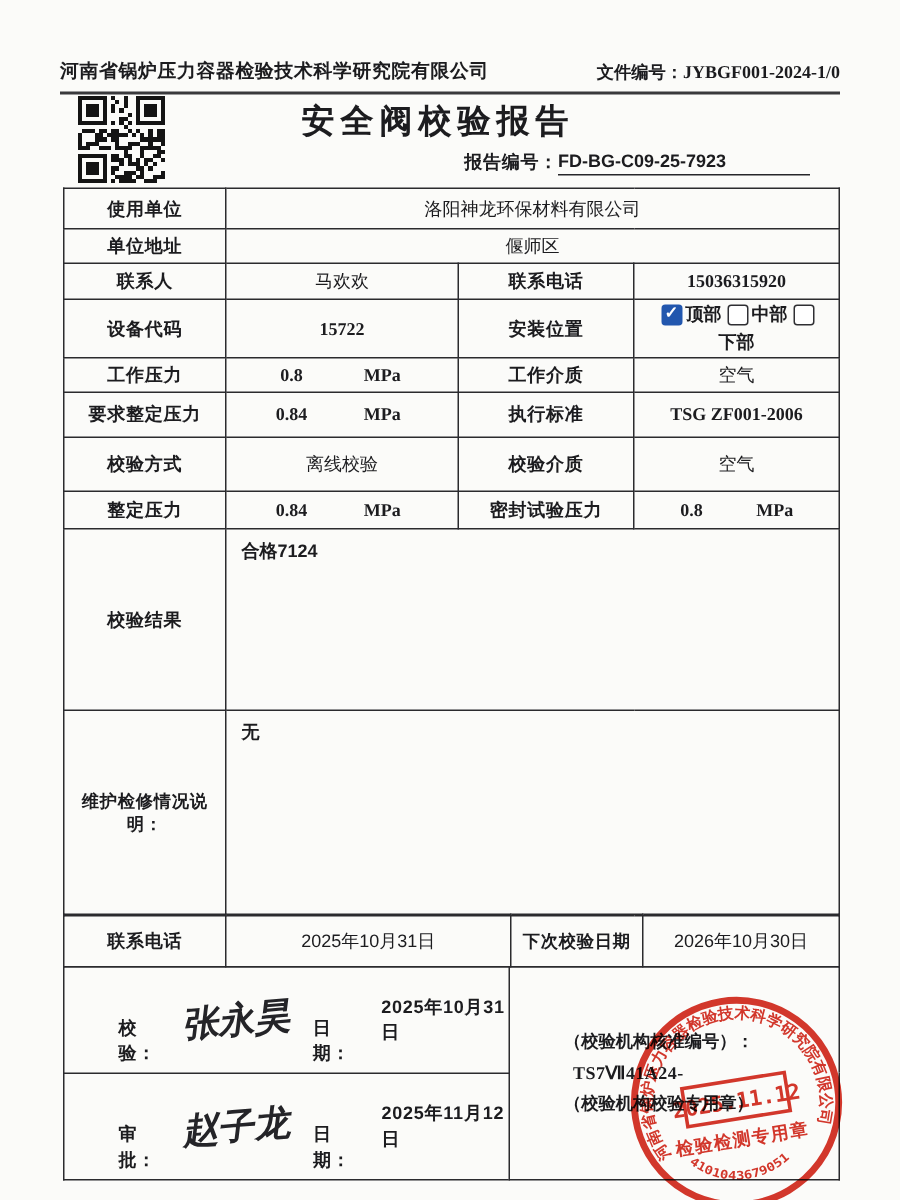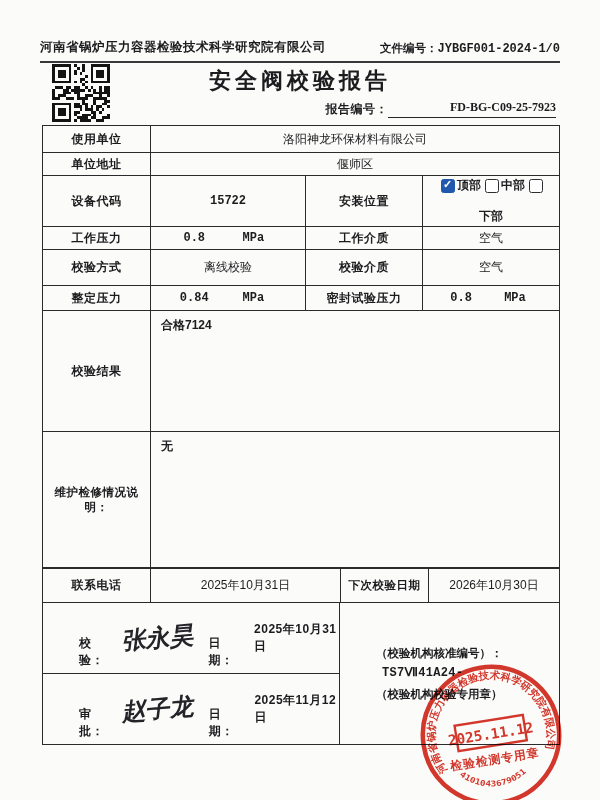--- a/index.html
+++ b/index.html
@@ -8,49 +8,49 @@
     background:#fbfbf9;color:#1c1c1f;
     font-family:"Liberation Sans",sans-serif;
   }
   .hdr{
     position:absolute;top:26px;left:40px;right:40px;height:30px;
     display:flex;justify-content:space-between;align-items:flex-end;
     border-bottom:2px solid #39393c;padding-bottom:5px;
   }
   .hdr .co{font-size:12.5px;font-weight:bold;letter-spacing:.5px;}
   .hdr .docno{font-size:11.5px;font-weight:bold;}
-  .titlebar{position:absolute;top:62px;left:40px;right:40px;height:62px;}
+  .titlebar{position:absolute;top:62px;left:40px;right:56px;height:62px;}
   #qr{position:absolute;left:12px;top:2px;width:58px;height:58px;}
   .title{
     text-align:center;font-size:22px;font-weight:bold;letter-spacing:4px;
     margin-top:4px;
   }
   .repno{
     position:absolute;right:4px;top:38px;display:flex;align-items:flex-end;
     font-size:12px;font-weight:bold;
   }
   .repno .val{
-    display:inline-block;width:168px;text-align:right;
+    display:inline-block;width:168px;text-align:left;
     border-bottom:1.6px solid #26262a;padding-bottom:2px;
-    font-family:Liberation Serif, serif;font-weight:bold;font-size:12px;
+    font-family:Liberation Sans, sans-serif;font-weight:bold;font-size:12px;
   }
   .sheet{position:absolute;left:42px;top:125px;width:517px;}
   table{border-collapse:collapse;table-layout:fixed;width:517px;}
   td{
     border:1.6px solid #2b2b2e;text-align:center;vertical-align:middle;
     font-size:12px;padding:1px 3px;overflow:hidden;
   }
   .lbl{font-weight:bold;letter-spacing:.5px;}
-  .val,.mono{font-family:Liberation Mono, monospace;font-weight:bold;font-size:12px;}
+  .val,.mono{font-family:Liberation Serif, serif;font-weight:bold;font-size:12px;}
   .cjkval{font-weight:400;}
   .topleft{text-align:left;vertical-align:top;padding:6px 10px;font-weight:600;}
   .unitcell{display:flex;align-items:flex-end;}
   .unitcell .v{flex:1.15;text-align:center;}
   .unitcell .u{flex:.85;text-align:left;padding-left:8px;}
-  .cbrow{display:flex;flex-wrap:wrap;justify-content:center;align-items:center;row-gap:14px;font-weight:600;}
+  .cbrow{display:flex;flex-wrap:wrap;justify-content:center;align-items:center;row-gap:2px;font-weight:600;}
   .cb{
     display:inline-block;width:12px;height:12px;border:1.6px solid #2f2f33;
     border-radius:2.5px;margin:0 2px 0 4px;vertical-align:-2px;position:relative;
     background:#fff;flex:none;
   }
   .cb.on{background:#2257ae;border-color:#2257ae;}
   .cb.on::after{
     content:"✓";position:absolute;left:1px;top:-2px;color:#fff;
     font-size:11px;font-weight:bold;
   }
@@ -104,20 +104,26 @@
       </colgroup>
     <tbody>
         <tr style="height:27px">
       <td class="lbl">使用单位</td>
       <td colspan="3" class="cjkval">洛阳神龙环保材料有限公司</td>
     </tr>
     <tr style="height:23px">
       <td class="lbl">单位地址</td>
       <td colspan="3" class="cjkval">偃师区</td>
     </tr>
+    <tr style="height:24px">
+      <td class="lbl">联系人</td>
+      <td class="cjkval">马欢欢</td>
+      <td class="lbl">联系电话</td>
+      <td class="mono">15036315920</td>
+    </tr>
     <tr style="height:22px">
       <td class="lbl">设备代码</td>
       <td class="mono">15722</td>
       <td class="lbl">安装位置</td>
       <td>
         <span class="cbrow">
           <span class="cb on"></span>
               <span>顶部</span>
           <span class="cb"></span>
               <span>中部</span>
@@ -129,20 +135,31 @@
     <tr style="height:23px">
       <td class="lbl">工作压力</td>
       <td>
             <span class="unitcell">
               <span class="v mono">0.8</span>
               <span class="u mono">MPa</span>
             </span>
           </td>
       <td class="lbl">工作介质</td>
       <td class="cjkval">空气</td>
+    </tr>
+    <tr style="height:30px">
+      <td class="lbl">要求整定压力</td>
+      <td>
+            <span class="unitcell">
+              <span class="v mono">0.84</span>
+              <span class="u mono">MPa</span>
+            </span>
+          </td>
+      <td class="lbl">执行标准</td>
+      <td class="mono">TSG ZF001-2006</td>
     </tr>
     <tr style="height:36px">
       <td class="lbl">校验方式</td>
       <td class="cjkval">离线校验</td>
       <td class="lbl">校验介质</td>
       <td class="cjkval">空气</td>
     </tr>
     <tr style="height:25px">
       <td class="lbl">整定压力</td>
       <td>

